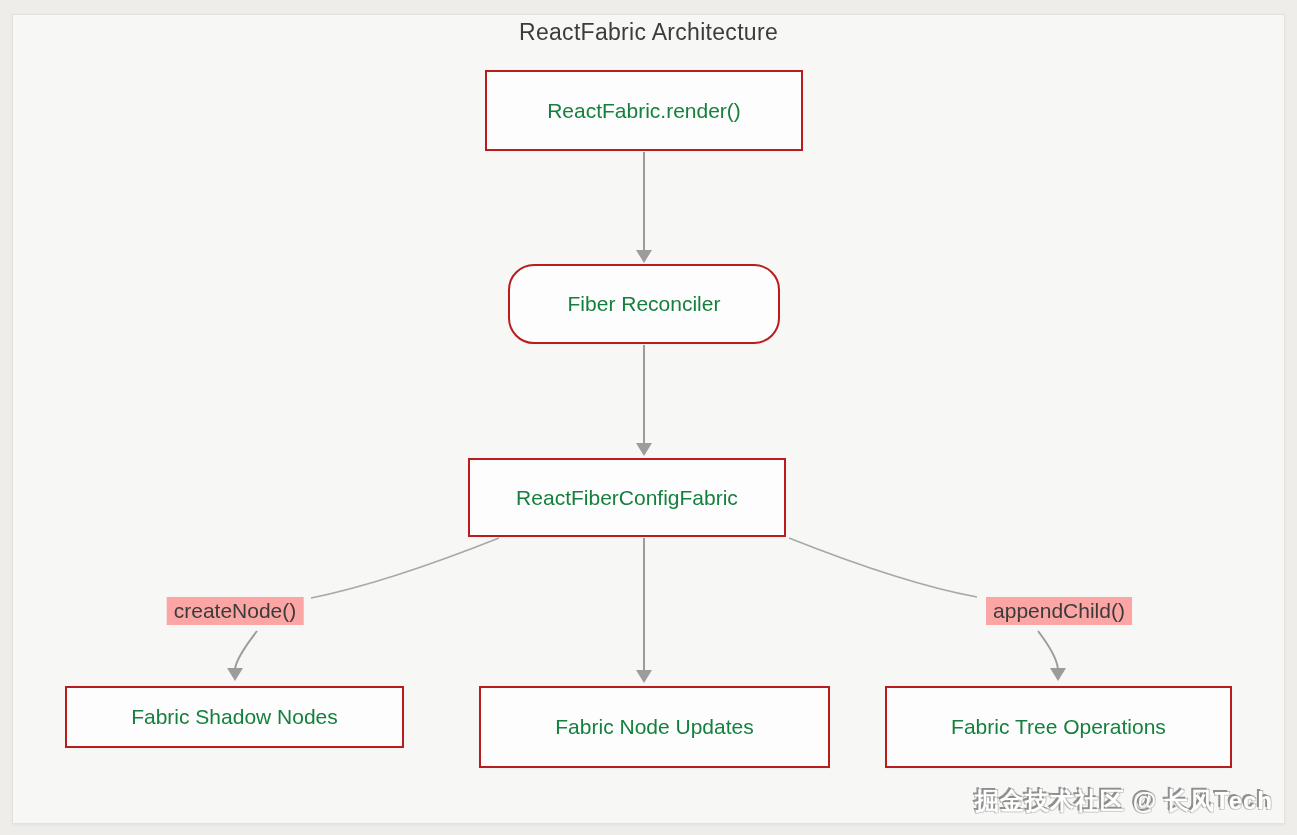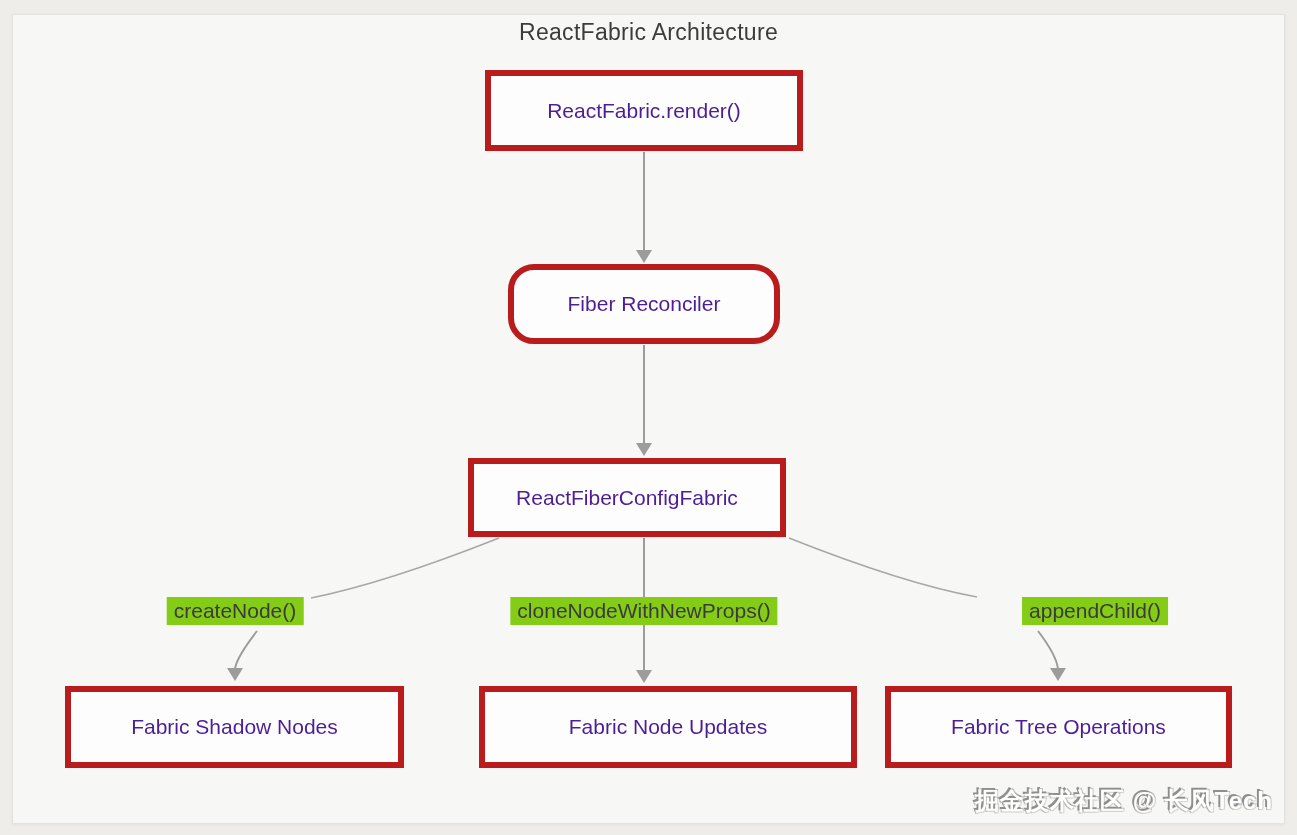--- a/index.html
+++ b/index.html
@@ -42,47 +42,47 @@
     position: absolute;
     left: 0;
     top: 0;
     width: 1297px;
     height: 835px;
     pointer-events: none;
   }
   .node {
     position: absolute;
     background: #fdfdfd;
-    border: 6px solid #b91c1c;
+    border: 2px solid #b91c1c;
     box-shadow: 0 1px 2px rgba(0,0,0,0.03);
     display: flex;
     align-items: center;
     justify-content: center;
     font-size: 21px;
-    color: #4c1d95;
+    color: #15803d;
     box-sizing: border-box;
   }
   .node-render   { left: 485px; top: 70px;  width: 318px; height: 81px; }
   .node-reconciler { left: 508px; top: 264px; width: 272px; height: 80px; border-radius: 26px; }
   .node-config   { left: 468px; top: 458px; width: 318px; height: 79px; }
-  .node-shadow   { left: 65px;  top: 686px; width: 339px; height: 82px; }
-  .node-updates  { left: 479px; top: 686px; width: 378px; height: 82px; }
+  .node-shadow   { left: 65px;  top: 686px; width: 339px; height: 62px; }
+  .node-updates  { left: 479px; top: 686px; width: 351px; height: 82px; }
   .node-treeops  { left: 885px; top: 686px; width: 347px; height: 82px; justify-content: center; }
   .edge-label {
     position: absolute;
     transform: translateX(-50%);
-    background: #84cc16;
+    background: #fca5a5;
     padding: 2px 7px;
     font-size: 21px;
     color: #3b3b3b;
     white-space: nowrap;
   }
   .label-create { left: 235px;  top: 597px; }
   .label-clone  { left: 644px;  top: 597px; }
-  .label-append { left: 1059px; top: 597px; margin-left: 36px; }
+  .label-append { left: 1059px; top: 597px; }
   .watermark {
     position: absolute;
     right: 24px;
     bottom: 18px;
     font-size: 24px;
     font-weight: 700;
     letter-spacing: 1px;
     color: #ffffff;
     text-shadow: -2px -2px 0 #8f8f8f, 1px 1px 0 #d8d6d3, -1px 1px 0 #bdbbb8, 1px -1px 0 #bdbbb8;
   }
@@ -140,17 +140,16 @@
     <span>Fabric Shadow Nodes</span>
   </div>
   <div class="node node-updates">
     <span>Fabric Node Updates</span>
   </div>
   <div class="node node-treeops">
     <span>Fabric Tree Operations</span>
   </div>
 
   <div class="edge-label label-create">createNode()</div>
-  <div class="edge-label label-clone">cloneNodeWithNewProps()</div>
   <div class="edge-label label-append">appendChild()</div>
 
   <div class="watermark">掘金技术社区 @ 长风Tech</div>
 </div>
 
 </body></html>

